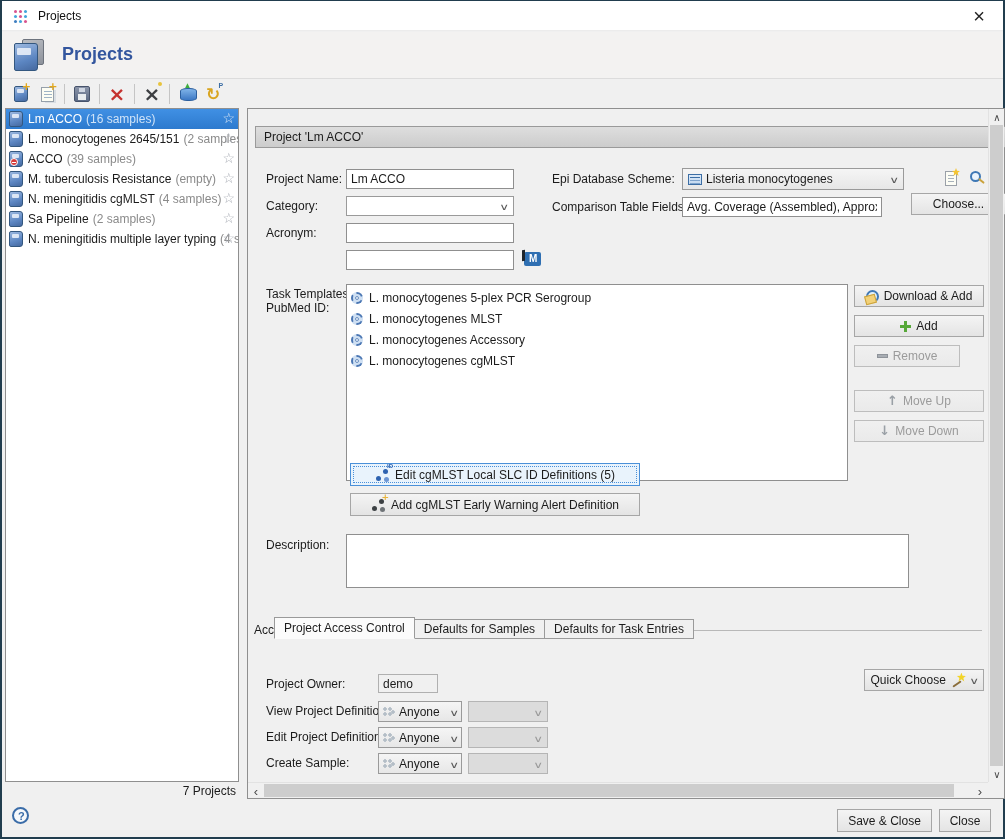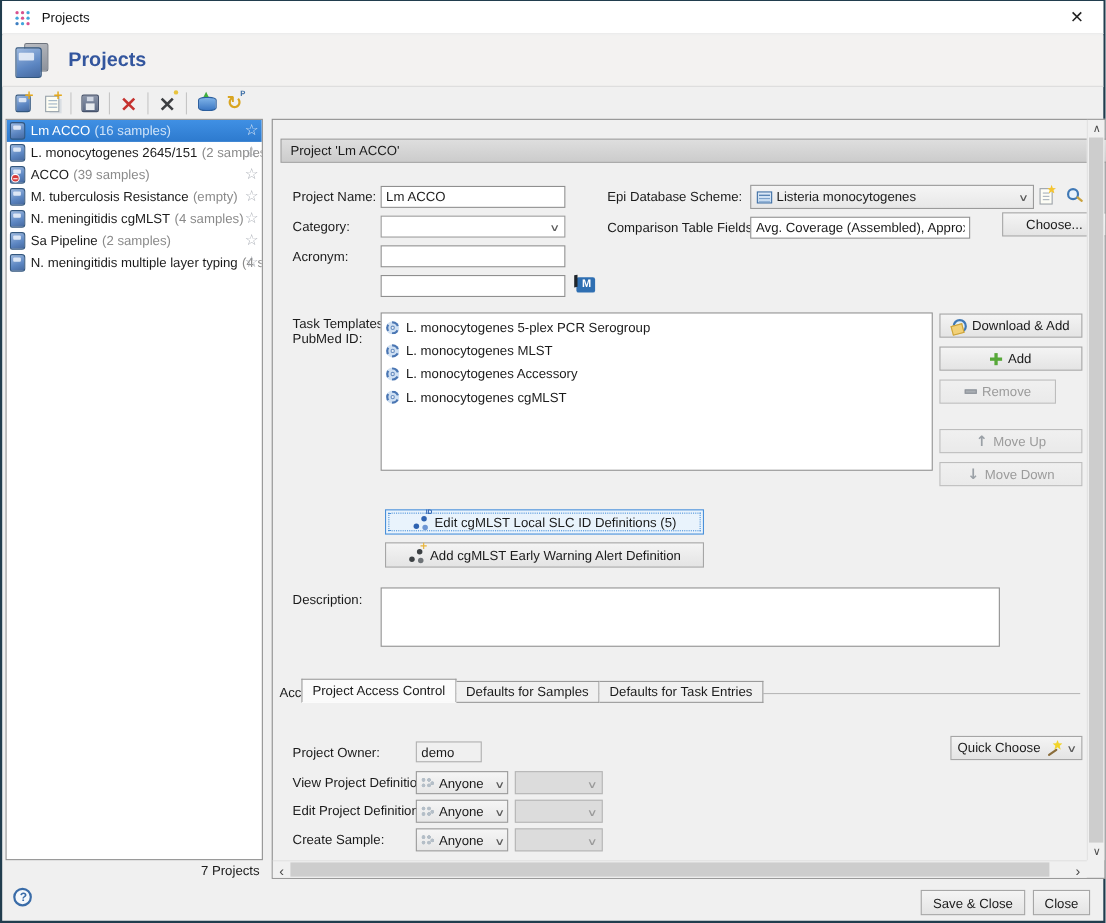--- a/index.html
+++ b/index.html
@@ -240,36 +240,36 @@
     </div>
 
     <span class="lbl" style="left:18px; top:117px;">Acronym:</span>
     <input class="tin" style="left: 98px; top: 114px; width: 168px; height: 20px;" value="">
 
     <span class="lbl" style="left:18px; top:144px;margin-top:48px;">PubMed ID:</span>
     <input class="tin" style="left: 98px; top: 141px; width: 168px; height: 20px;" value="">
     <span class="ic pubmed" style="position:absolute; left:276px; top:143px;"></span>
 
     <span class="lbl" style="left:304px; top:63px;">Epi Database Scheme:</span>
-    <div class="combo" style="left:434px; top:59px; width:258px; height:22px;">
+    <div class="combo" style="left:434px; top:59px; width:222px; height:22px;">
       <span class="ic tbl"></span>
       <span>Listeria monocytogenes</span>
       <span class="chev ic"></span>
     </div>
     <span class="ic newdoc" style="position:absolute; left:697px; top:62px;"></span>
     <span class="ic mag" style="position:absolute; left:722px; top:62px;"></span>
 
     <span class="lbl" style="left:304px; top:91px;">Comparison Table Fields:</span>
     <input class="tin" style="left: 434px; top: 88px; width: 200px; height: 20px;" value="Avg. Coverage (Assembled), Approximate">
     <div class="btn" style="left:639px; top:84px; width:95px; height:22px;margin-left:24px;">
       <span>Choose...</span>
     </div>
 
     <span class="lbl" style="left:18px; top:178px;">Task Templates:</span>
-    <div class="listbox" style="left:98px; top:175px; width:502px; height:144px; padding-top:2px;">
+    <div class="listbox" style="left:98px; top:175px; width:502px; height:197px; padding-top:2px;">
       <div class="titem">
         <span class="ic gear"></span>
         <span>L. monocytogenes 5-plex PCR Serogroup</span>
       </div>
       <div class="titem">
         <span class="ic gear"></span>
         <span>L. monocytogenes MLST</span>
       </div>
       <div class="titem">
         <span class="ic gear"></span>

